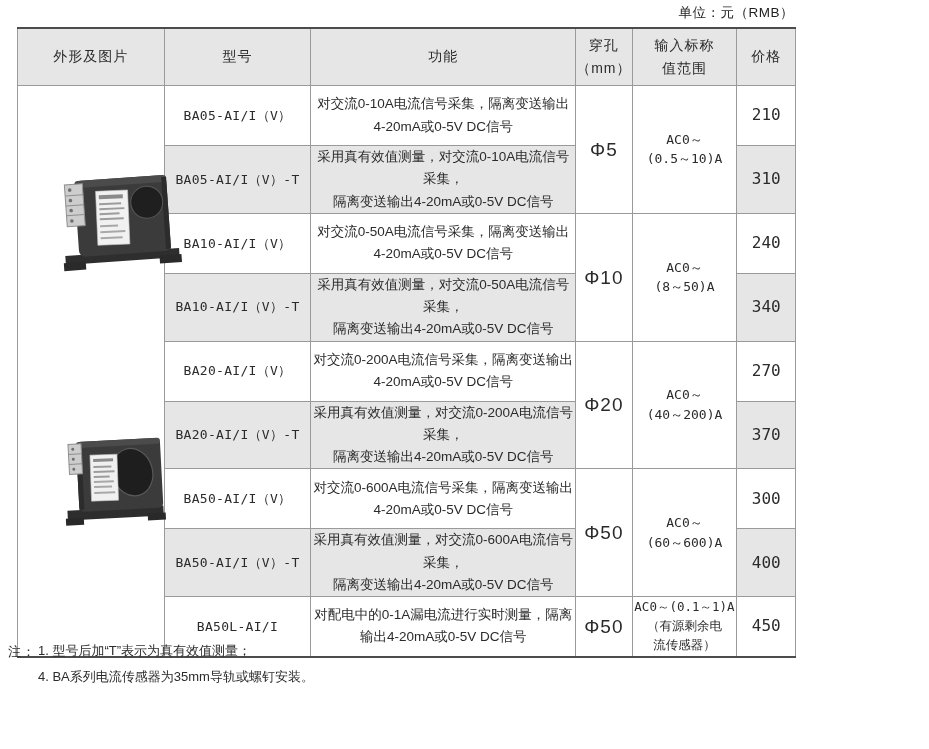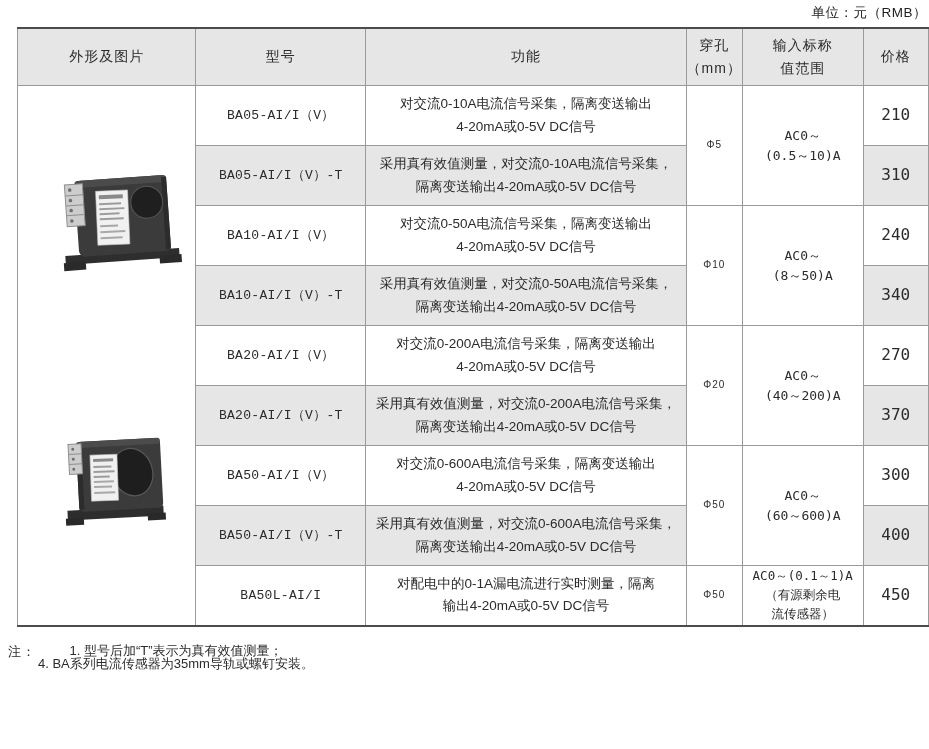--- a/index.html
+++ b/index.html
@@ -1,47 +1,47 @@
 <!DOCTYPE html>
 <html><head>
 <meta charset="utf-8">
 <style>
   html,body{margin:0;padding:0;background:#fff;}
   body{width:929px;height:749px;font-family:"Liberation Sans","DejaVu Sans",sans-serif;color:#2b2b2b;}
-  .page{position:relative;width:929px;height:749px;overflow:hidden;}
+  .page{position:relative;width:796px;height:749px;overflow:hidden;}
 
   .unit-label{position:absolute;top:4px;right:2px;font-size:13.5px;letter-spacing:.5px;color:#1e1e1e;}
 
   table.spec{position:absolute;left:17px;top:27px;border-collapse:collapse;table-layout:fixed;
     border-top:2.5px solid #4c4c4c;border-bottom:2.5px solid #4c4c4c;
     border-left:1px solid #9a9a9a;border-right:1px solid #9a9a9a;}
   col.c1{width:181px}col.c2{width:172px}col.c3{width:325px}col.c4{width:53px}col.c5{width:122px}col.c6{width:66px}
   .spec td,.spec th{border:1px solid #9a9a9a;padding:0;text-align:center;vertical-align:middle;
     font-weight:normal;font-size:13.5px;line-height:1.65;background:#fff;}
   .spec tr.hdr th{height:56px;background:#e6e6e6;letter-spacing:1px;font-size:14px;}
   .spec tr.row{height:60px;}
   td.shade{background:#e6e6e6;}
   td.mono, .mono{font-family:"DejaVu Sans Mono","Liberation Mono",monospace;font-size:13px;}
-  td.model{letter-spacing:.3px;font-family:Liberation Mono, monospace;}
+  td.model{letter-spacing:.3px;}
   td.func{font-size:13.5px;}
   td.func span{display:block;}
-  td.hole{letter-spacing:1px;font-size:10px;border-radius:21px;}
+  td.hole{letter-spacing:1px;font-size:19px;border-radius:21px;}
   td.range span{display:block;line-height:1.5;}
   td.range{font-size:13px;}
   td.range.small{font-size:12.5px;line-height:1.35;}
   td.price{font-size:16px;}
 
   td.imgcell{position:relative;background:#fff;}
   .photo{position:absolute;}
   .photo1{left:43px;top:78px;width:122px;height:114px;}
   .photo2{left:46px;top:346px;width:106px;height:100px;}
 
   .notes{position:absolute;left:8px;top:644px;display:flex;font-size:13px;line-height:1;}
   .note-label{width:30px;flex:0 0 auto;padding-top:1px;letter-spacing:1px;}
-  .note-items{display:flex;flex-direction:column;text-align:center;}
+  .note-items{display:flex;flex-direction:column;gap:13px;}
   .note-items div{white-space:nowrap;}
 </style>
 </head>
 <body>
 
 <div class="page">
 
   <div class="unit-label">单位：元（RMB）</div>
 
   <table class="spec">

